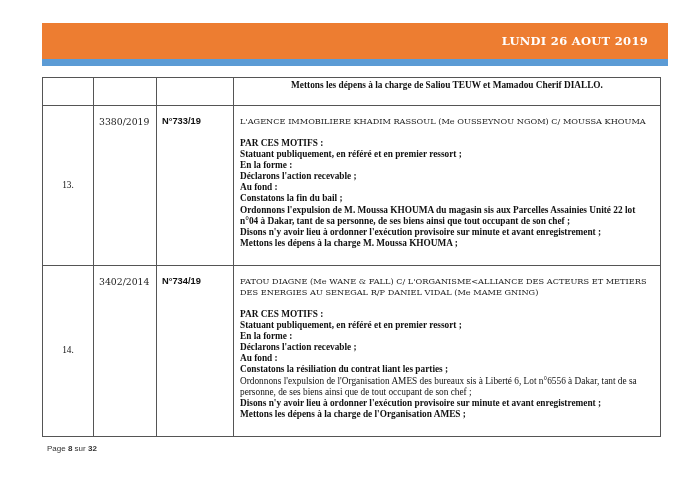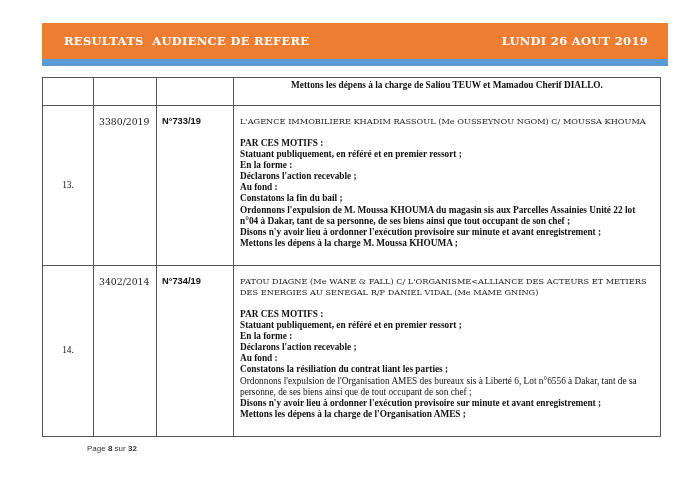--- a/index.html
+++ b/index.html
@@ -13,30 +13,29 @@
   table.results { position: absolute; left: 42px; top: 77px; width: 619px; border-collapse: collapse; }
   table.results td { border: 1.3px solid #555; vertical-align: top; font-size: 9.3px; line-height: 11.1px; }
   td.c-num { width: 48px; vertical-align: middle !important; text-align: center; font-family: "Liberation Serif", serif; font-size: 9.5px; }
   td.c-rg { width: 57px; font-family: "DejaVu Serif", serif; font-size: 8.6px; padding: 10px 0 0 5px; color: #222; margin-left: 28px; }
   td.c-ord { width: 71px; font-family: Liberation Sans, sans-serif; font-size: 8.6px; font-weight: bold; padding: 10px 0 0 5px; }
   td.c-body { padding: 4px 6px 6px 6px; }
   .parties { font-family: "DejaVu Serif", serif; font-size: 8.2px; line-height: 11px; color: #222; margin-top: 6px; margin-bottom: 11px; }
   .line { display: block; white-space: normal; }
   .u { }
   .row-top td { height: 17px; text-align: center; }
-  .page-footer { position: absolute; left: 47px; top: 444px; font-family: "Liberation Sans", sans-serif; font-size: 8px; color: #333; margin-left: 40px; }
+  .page-footer { position: absolute; left: 47px; top: 444px; font-family: "Liberation Sans", sans-serif; font-size: 8px; color: #333; }
   .page-footer b { font-weight: bold; }
 </style>
 </head>
 <body>
 
 <div class="banner">
   <div class="banner-orange"></div>
   <div class="banner-blue"></div>
-  <div class="banner-title">RESULTATS  AUDIENCE DE REFERE</div>
   <div class="banner-date">LUNDI 26 AOUT 2019</div>
 </div>
 
 <table class="results">
   <tbody>
       <tr class="row-top">
     <td class="c-num"></td>
     <td class="c-rg"></td>
     <td class="c-ord"></td>
     <td class="c-body" style="padding-top:2px;padding-bottom:8px;">

